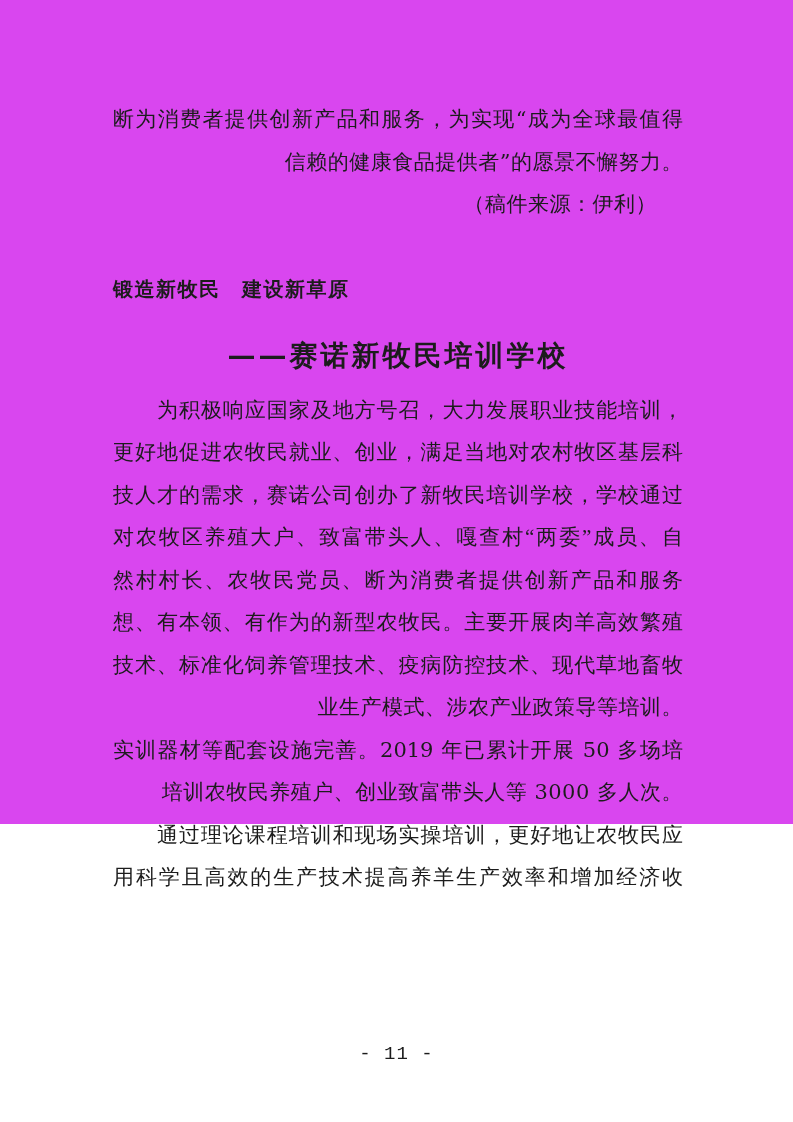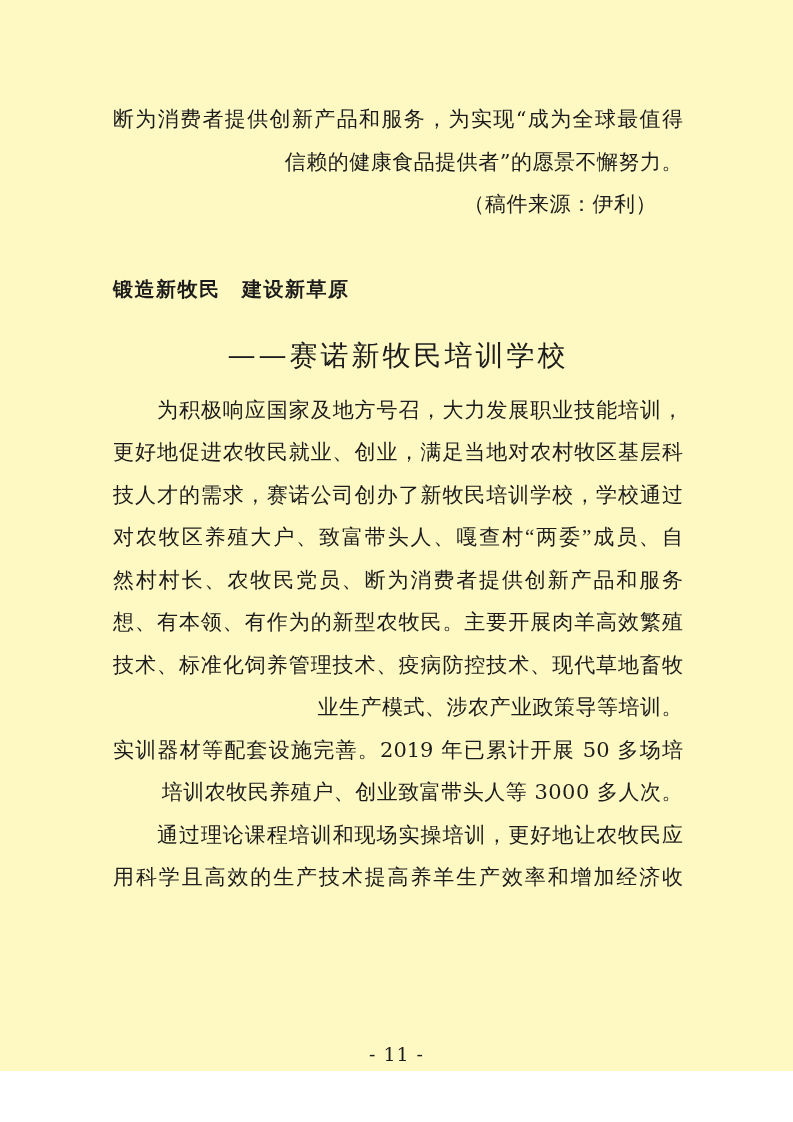--- a/index.html
+++ b/index.html
@@ -10,22 +10,22 @@
   body {
     width: 793px;
     height: 1122px;
     font-family: "DejaVu Serif", "Liberation Serif", serif;
     color: #1c1c1c;
     overflow: hidden;
   }
   .page {
     position: relative;
     width: 793px;
-    height: 1071px;
-    background: #fef9c3;
+    height: 824px;
+    background: #d946ef;
   }
   .col {
     position: absolute;
     left: 113px;
     top: 98px;
     width: 570px;
   }
   .line {
     font-size: 21px;
     line-height: 42.5px;
@@ -53,41 +53,42 @@
     font-size: 20px;
     line-height: 44px;
     font-weight: 700;
     text-align: left;
     letter-spacing: 1.5px;
   }
   .subtitle {
     margin-top: 23px;
     font-size: 28px;
     line-height: 44px;
-    font-weight: 400;
+    font-weight: 700;
     text-align: center;
     letter-spacing: 3px;
   }
   .para {
     margin: 0;
   }
   .para.first {
     margin-top: 11px;
     font-family: Liberation Serif, serif;
   }
   .pageno {
     position: absolute;
     left: 0;
     right: 0;
     top: 1040px;
     text-align: center;
     font-size: 19px;
     line-height: 28px;
     letter-spacing: 1px;
     color: #1c1c1c;
+    font-family: Liberation Mono, monospace;
   }
 </style>
 </head>
 <body>
 
 <div class="page">
   <div class="col">
 
     <div class="line fill">断为消费者提供创新产品和服务，为实现“成为全球最值得</div>
     <div class="line">信赖的健康食品提供者”的愿景不懈努力。</div>

